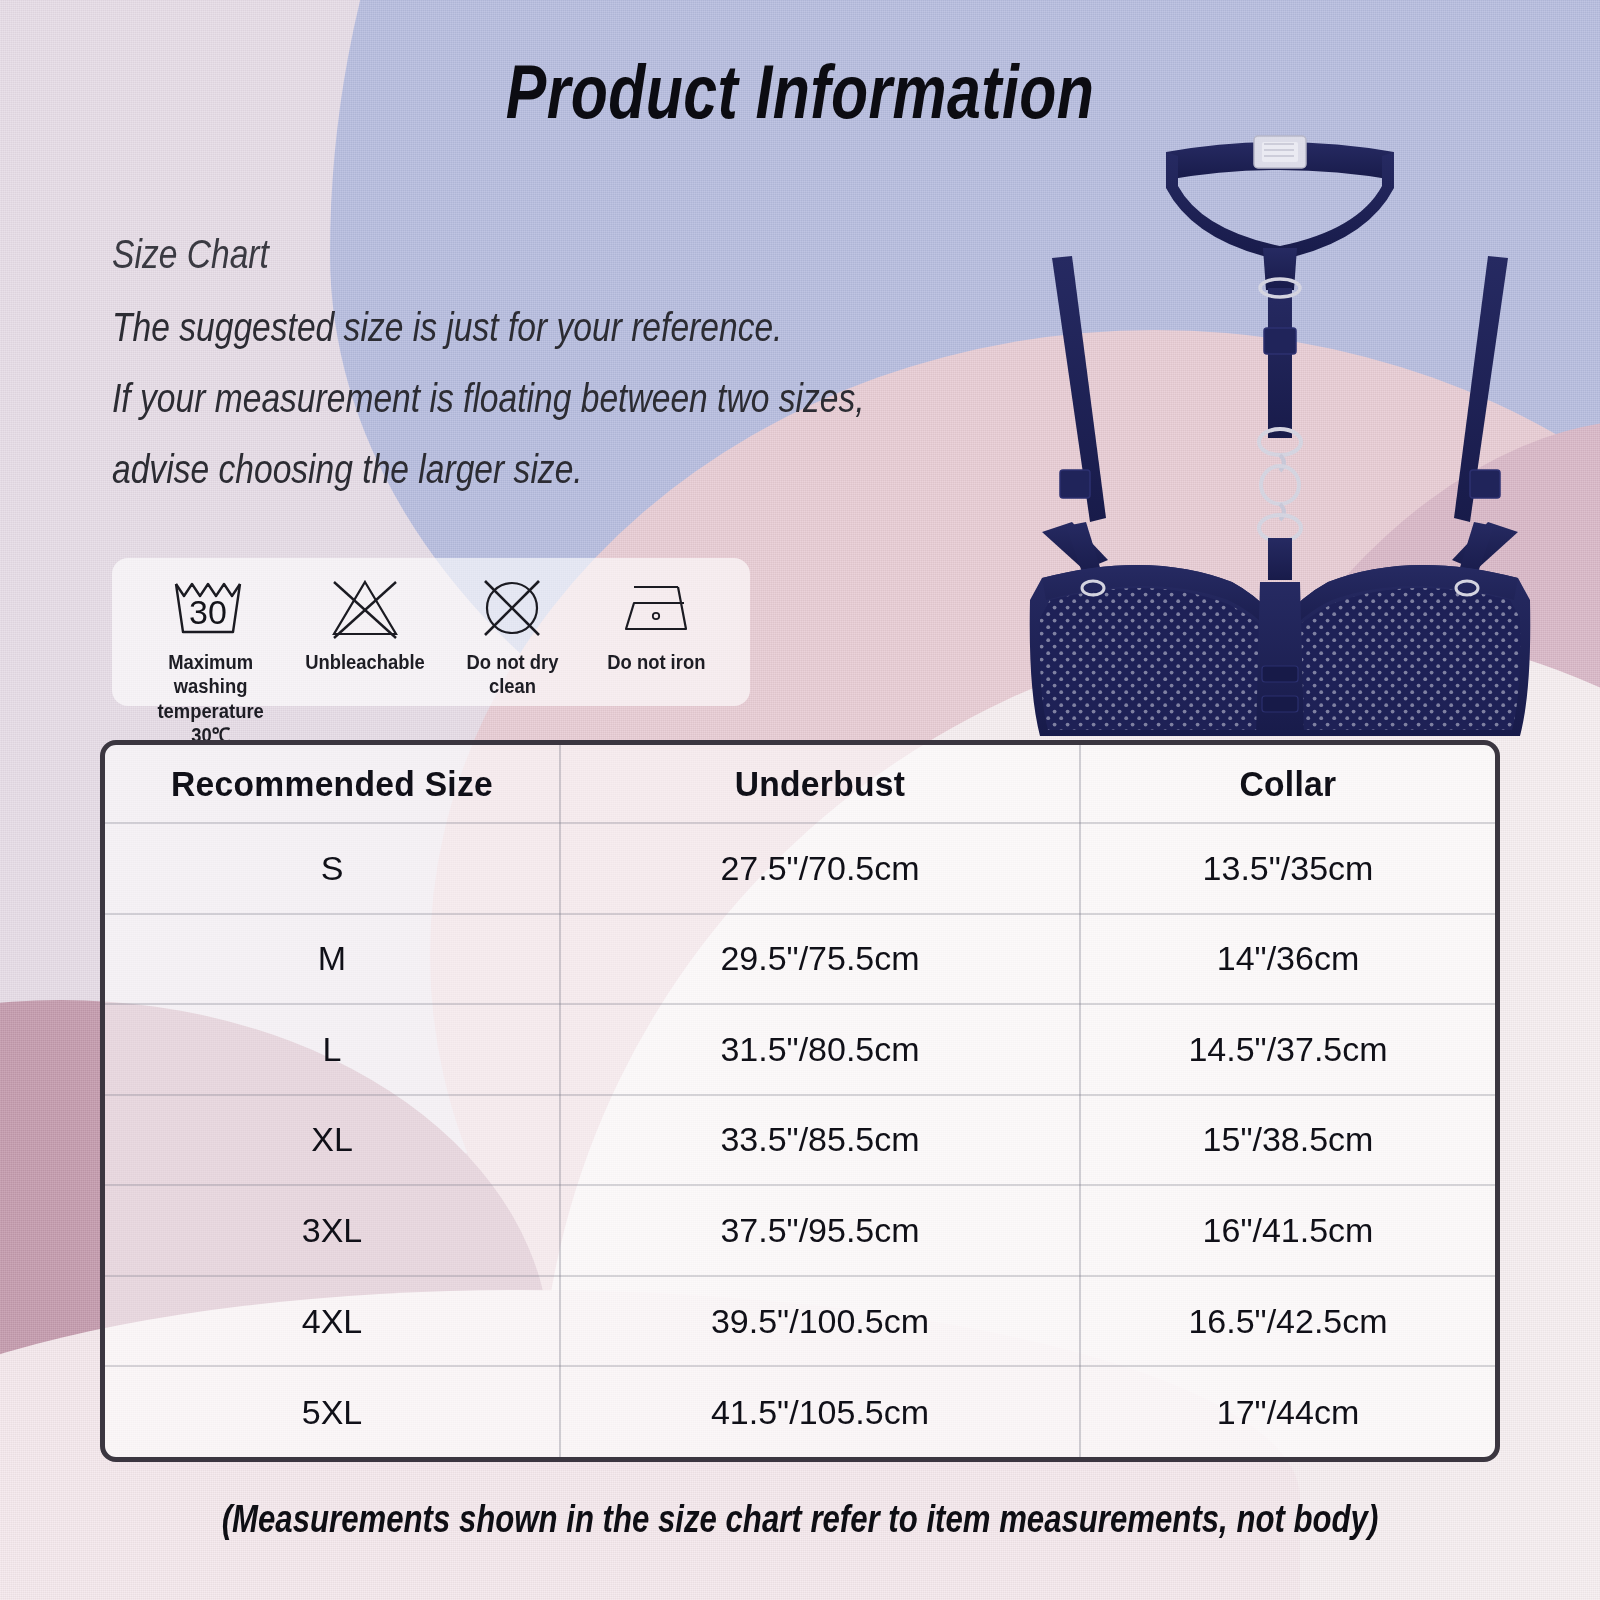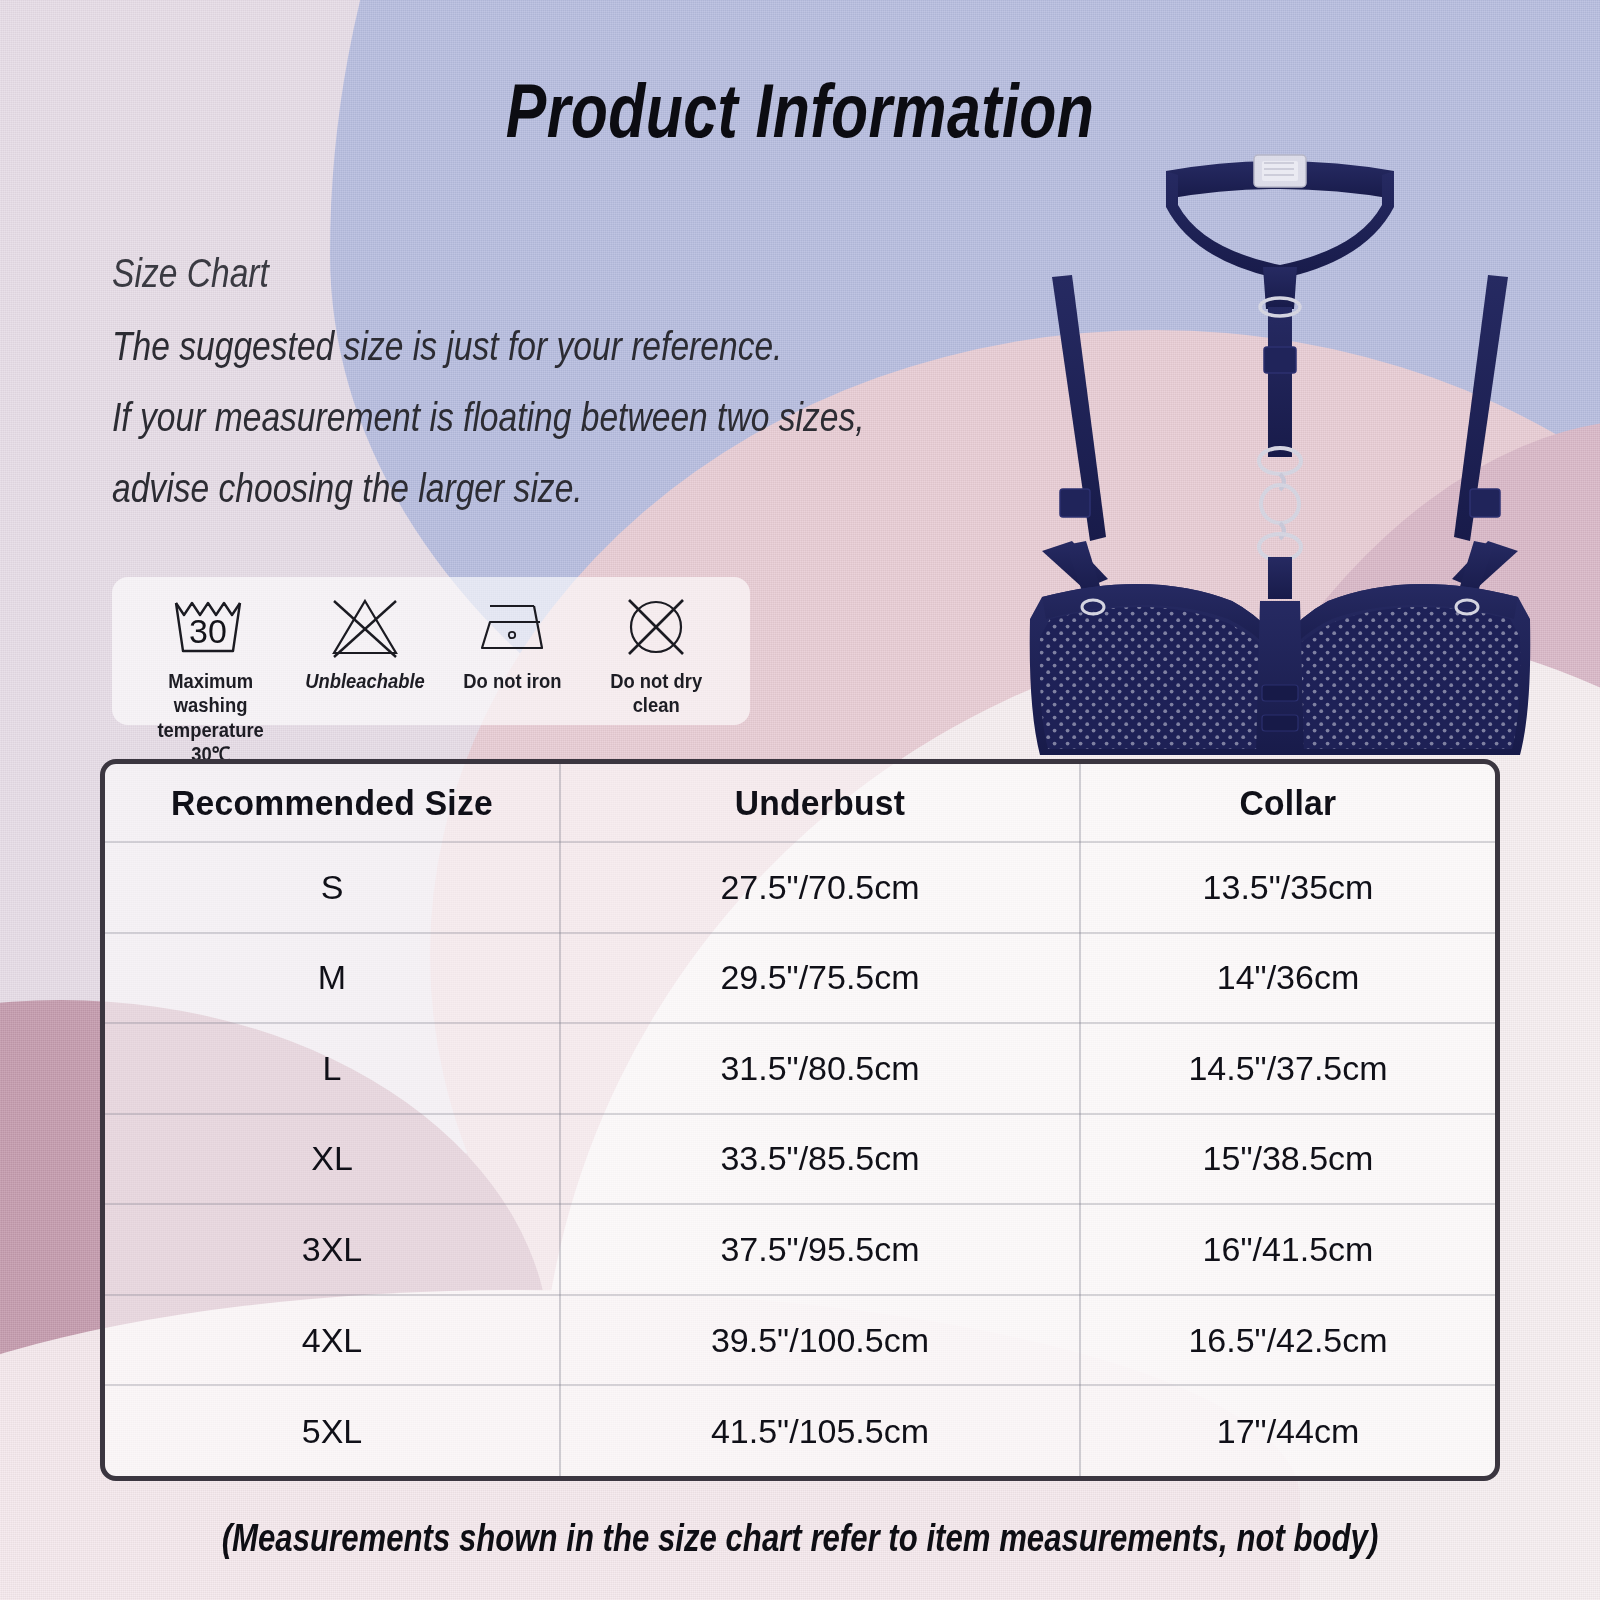--- a/index.html
+++ b/index.html
@@ -96,21 +96,21 @@
   
   .bg-grain {
     position: absolute; inset: 0;
     opacity: .5;
     background-image:
       repeating-linear-gradient(0deg, rgba(255,255,255,.14) 0 1px, rgba(0,0,0,.045) 1px 2px),
       repeating-linear-gradient(90deg, rgba(255,255,255,.12) 0 1px, rgba(0,0,0,.04) 1px 2px);
   }
 
   
-  .content { position: absolute; inset: 0; margin-top: 19px; }
+  .content { position: absolute; inset: 0; }
 
   .title {
     position: absolute;
     left: 0; right: 0; top: 48px;
     text-align: center;
     font-size: 76px;
     font-style: italic;
     font-weight: 700;
     color: #0c0c12;
     letter-spacing: 0.5px;
@@ -149,21 +149,21 @@
     padding: 18px 32px 0 24px;
     gap: 14px;
   }
   .care-item {
     display: flex;
     flex-direction: column;
     align-items: center;
     width: 150px;
   }
   .care-item:nth-child(1) { width: 168px; }
-  .care-item:nth-child(2) { width: 148px; font-style: italic; }
+  .care-item:nth-child(2) { width: 148px; }
   .care-item:nth-child(3) { width: 152px; }
   .care-item:nth-child(4) { width: 140px; }
   .care-glyph { height: 64px; display: flex; align-items: center; justify-content: center; }
   .care-label {
     margin-top: 10px;
     font-size: 20px;
     font-weight: 700;
     color: #1d1d24;
     text-align: center;
     line-height: 1.22;
@@ -266,38 +266,38 @@
             <path d="M39 6 L70 58 L8 58 Z" fill="none" stroke="#1b1b22" stroke-width="2.2"></path>
             <line x1="8" y1="6" x2="70" y2="62" stroke="#1b1b22" stroke-width="2.4"></line>
             <line x1="70" y1="6" x2="8" y2="62" stroke="#1b1b22" stroke-width="2.4"></line>
           </svg>
         </div>
         <div class="care-label">Unbleachable</div>
       </div>
 
       <div class="care-item">
         <div class="care-glyph">
+          <svg width="72" height="64" viewBox="0 0 72 64">
+            <circle cx="36" cy="32" r="25" fill="none" stroke="#1b1b22" stroke-width="2.2"></circle>
+            <line x1="9" y1="5" x2="63" y2="59" stroke="#1b1b22" stroke-width="2.6"></line>
+            <line x1="63" y1="5" x2="9" y2="59" stroke="#1b1b22" stroke-width="2.6"></line>
+          </svg>
+        </div>
+        <div class="care-label">Do not dry clean</div>
+      </div>
+
+      <div class="care-item">
+        <div class="care-glyph">
           <svg width="76" height="58" viewBox="0 0 76 58">
             <line x1="16" y1="8" x2="60" y2="8" stroke="#1b1b22" stroke-width="2.2"></line>
             <path d="M60 8 L68 50 L8 50 L16 24 L66 24" fill="none" stroke="#1b1b22" stroke-width="2.2" stroke-linejoin="round"></path>
             <circle cx="38" cy="37" r="3.2" fill="none" stroke="#1b1b22" stroke-width="1.8"></circle>
           </svg>
         </div>
         <div class="care-label">Do not iron</div>
-      </div>
-
-      <div class="care-item">
-        <div class="care-glyph">
-          <svg width="72" height="64" viewBox="0 0 72 64">
-            <circle cx="36" cy="32" r="25" fill="none" stroke="#1b1b22" stroke-width="2.2"></circle>
-            <line x1="9" y1="5" x2="63" y2="59" stroke="#1b1b22" stroke-width="2.6"></line>
-            <line x1="63" y1="5" x2="9" y2="59" stroke="#1b1b22" stroke-width="2.6"></line>
-          </svg>
-        </div>
-        <div class="care-label">Do not dry clean</div>
       </div>
 
     </div>
 
     <div class="product">
       <svg width="600" height="610" viewBox="0 0 600 610">
         <defs>
           <linearGradient id="navy" x1="0" y1="0" x2="0" y2="1">
             <stop offset="0%" stop-color="#262a62"></stop>
             <stop offset="100%" stop-color="#181b4a"></stop>

